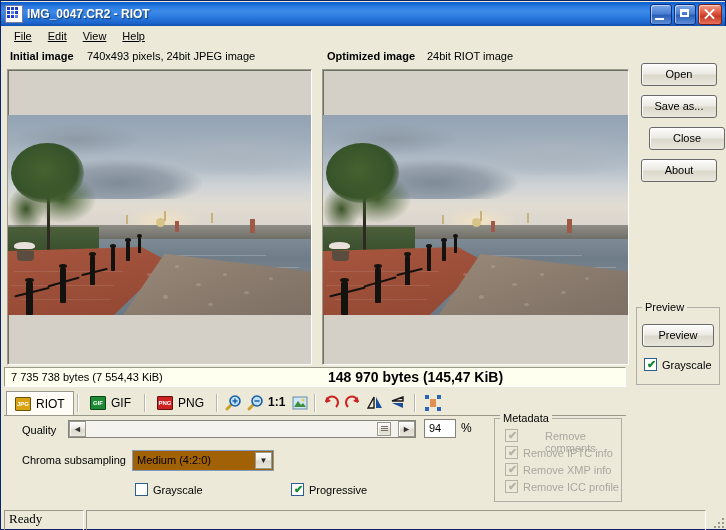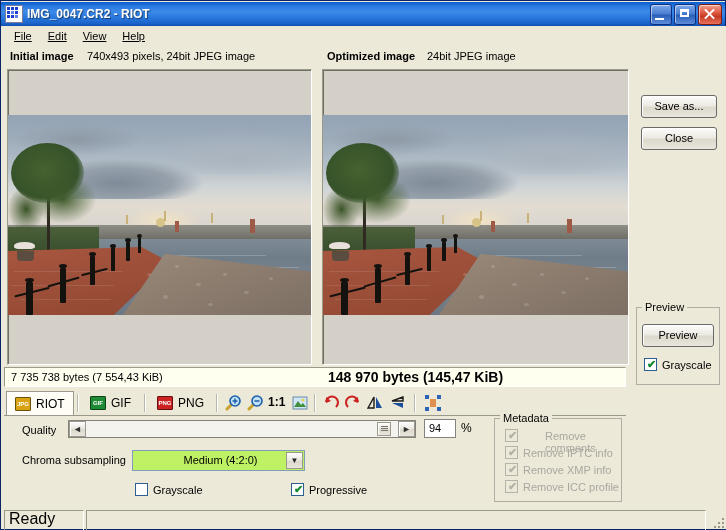--- a/index.html
+++ b/index.html
@@ -187,23 +187,23 @@
     border:1px solid #9a9a8c;box-sizing:border-box;
     box-shadow:inset 1px 1px 0 #fff;
   }
   .sl-thumb i{position:absolute;top:3px;left:3px;width:7px;height:1px;background:#77736b;box-shadow:0 2px 0 #77736b,0 4px 0 #77736b;}
   .numbox{
     position:absolute;left:420px;top:3px;width:32px;height:19px;
     background:#fff;border:1px solid #85827b;box-sizing:border-box;
     font-size:11px;line-height:17px;padding-left:4px;
   }
   .combo{
-    position:absolute;left:128px;top:34px;width:173px;height:21px;
-    background:#bef264;border:1px solid #7f9db9;box-sizing:border-box;
-    font-size:11px;line-height:19px;padding-left:4px;text-align:center;
+    position:absolute;left:128px;top:34px;width:142px;height:21px;
+    background:#a16207;border:1px solid #7f9db9;box-sizing:border-box;
+    font-size:11px;line-height:19px;padding-left:4px;
   }
   .combo-btn{
     position:absolute;right:1px;top:1px;width:17px;height:17px;
     background:linear-gradient(180deg,#fdfdfd 0%,#eceae3 45%,#dcd8cc 55%,#e9e6dd 100%);
     border:1px solid #9a9a8c;box-sizing:border-box;
     display:flex;align-items:center;justify-content:center;font-size:8px;color:#222;
   }
   .cb{position:absolute;width:13px;height:13px;background:#fff;border:1px solid #2c5e8f;box-sizing:border-box;}
   .cb.dis{background:#ece9d8;border-color:#b5b2a9;}
   .cb .tick{position:absolute;left:2px;top:0px;font-size:11px;line-height:11px;color:#128a2e;font-weight:bold;}
@@ -211,21 +211,21 @@
   .cbl{position:absolute;font-size:11px;}
   .cbl.dis{color:#aaa7a0;}
   
   .status{
     position:absolute;left:1px;top:507px;width:724px;height:21px;
     background:#ece9d8;box-sizing:border-box;
   }
   .st-panel{
     position:absolute;top:2px;height:21px;
     border:1px solid #9a9a8c;border-right-color:#fff;border-bottom-color:#fff;
-    box-sizing:border-box;font-size:16px;line-height:15px;padding-left:4px;
+    box-sizing:border-box;font-size:13px;line-height:15px;padding-left:4px;font-family:Liberation Serif, serif;
   }
   .grip{position:absolute;right:2px;bottom:1px;width:14px;height:14px;}
   .grip i{position:absolute;width:2px;height:2px;background:#9a9a8c;}
 </style>
 </head>
 <body>
 
 <div class="window">
 
   <div class="titlebar">
@@ -263,21 +263,21 @@
   </div>
 
   <div class="client">
 
     <div class="img-area">
 
       <div class="lbl-row">
         <span class="lbl-strong lbl-init">Initial image</span>
         <span class="lbl-norm lbl-init-v">740x493 pixels, 24bit JPEG image</span>
         <span class="lbl-strong lbl-opt">Optimized image</span>
-        <span class="lbl-norm lbl-opt-v">24bit JPEG image</span>
+        <span class="lbl-norm lbl-opt-v">24bit RIOT image</span>
       </div>
 
       <div class="pane pane-left">
         <div class="photo">
           <div class="ph">
             <div class="sky"></div>
               <div class="cloudC"></div>
               <div class="cloudA"></div>
               <div class="cloudB"></div>
             <div class="glow"></div>
@@ -506,22 +506,24 @@
           </div>
         <span class="cbl dis" style="left:28px;top:45px;">Remove XMP info</span>
         <div class="cb dis" style="left:10px;top:61px;">
             <span class="tick">✔</span>
           </div>
         <span class="cbl dis" style="left:28px;top:62px;">Remove ICC profile</span>
       </div>
     </div>
 
     <div class="side">
+      <div class="sbtn" style="top:18px;">Open</div>
       <div class="sbtn" style="top:50px;">Save as...</div>
-      <div class="sbtn" style="top:82px;">Close</div>
+      <div class="sbtn" style="top:82px;margin-left:8px;">Close</div>
+      <div class="sbtn" style="top:114px;">About</div>
 
       <div class="grp" style="left:4px;top:262px;width:84px;height:78px;">
         <span class="grp-title">Preview</span>
         <div class="sbtn" style="left:5px;top:16px;width:72px;">Preview</div>
         <div class="cb" style="left:7px;top:50px;">
             <span class="tick">✔</span>
           </div>
         <span class="cbl" style="left:25px;top:51px;">Grayscale</span>
       </div>
     </div>

